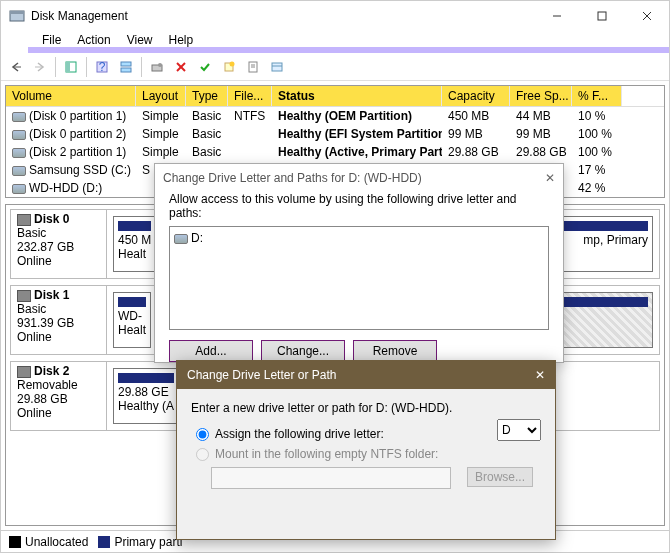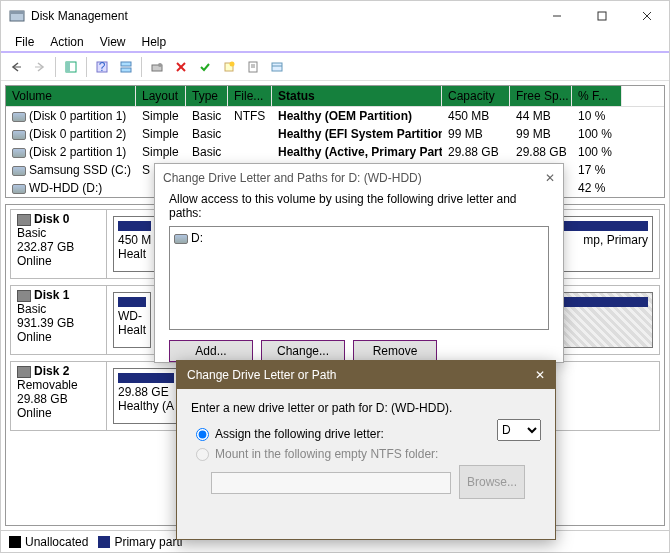--- a/index.html
+++ b/index.html
@@ -4,29 +4,29 @@
 <style>
 * { box-sizing: border-box; font-family: "Segoe UI", Tahoma, sans-serif; font-size: 12px; }
 body { margin: 0; background: #fff; width: 670px; height: 553px; position: relative; overflow: hidden; }
 .window { width: 670px; height: 553px; border: 1px solid #ccc; background: #fff; display: flex; flex-direction: column; }
 .titlebar { height: 30px; display: flex; align-items: center; padding: 0 0 0 8px; background: #fff; }
 .titlebar .icon { width: 16px; height: 16px; margin-right: 6px; }
 .title-text { flex: 1; font-size: 12px; }
 .win-btns { display: flex; height: 30px; }
 .win-btn { width: 45px; display: flex; align-items: center; justify-content: center; }
 .win-btn svg { width: 10px; height: 10px; }
-.menubar { height: 22px; display: flex; align-items: flex-end; padding: 0 6px; border-bottom: 2px solid #c4b5fd; }
+.menubar { height: 22px; display: flex; align-items: flex-start; padding: 0 6px; border-bottom: 6px solid #c4b5fd; margin-left: 27px; }
 .menubar span { padding: 2px 8px; }
 .toolbar { height: 28px; display: flex; align-items: center; padding: 0 4px; gap: 2px; border-bottom: 1px solid #e0e0e0; }
 .tbtn { width: 22px; height: 22px; display: flex; align-items: center; justify-content: center; border: 1px solid transparent; }
 .tsep { width: 1px; height: 20px; background: #ccc; margin: 0 2px; }
 .content { flex: 1; display: flex; flex-direction: column; padding: 4px; position: relative; }
 .grid { border: 1px solid #999; background: #fff; }
 .grid-header { display: flex; background: #fff; border-bottom: 1px solid #ddd; }
-.grid-header .col { padding: 3px 6px; border-right: 1px solid #e5e5e5; background: #15803d; white-space: nowrap; overflow: hidden; }
+.grid-header .col { padding: 3px 6px; border-right: 1px solid #e5e5e5; background: #fde047; white-space: nowrap; overflow: hidden; }
 .grid-body .row { display: flex; }
 .grid-body .cell { padding: 2px 6px; white-space: nowrap; overflow: hidden; }
 .vol-icon { display: inline-block; width: 14px; height: 10px; background: linear-gradient(#b0c4de,#9aa); border: 1px solid #777; border-radius: 2px; margin-right: 3px; vertical-align: middle; }
 .c0 { width: 130px; } .c1 { width: 50px; } .c2 { width: 42px; } .c3 { width: 44px; } .c4 { width: 170px; font-weight: bold; } .c5 { width: 68px; } .c6 { width: 62px; } .c7 { width: 50px; }
 
 .diskpanel { flex: 1; border: 1px solid #999; margin-top: 6px; background: #fff; overflow: hidden; padding: 4px; }
 .diskrow { display: flex; border: 1px solid #bbb; margin-bottom: 6px; height: 70px; background: #fff; }
 .diskinfo { width: 96px; border-right: 1px solid #bbb; padding: 2px 6px; }
 .diskinfo .dicon { display:inline-block; width:14px; height:12px; background:#888; border:1px solid #555; margin-right:3px; vertical-align:middle; }
 .diskinfo b { font-weight: bold; }
@@ -311,16 +311,16 @@
       <input type="radio" checked="" style="">
       <span>Assign the following drive letter:</span>
       <select><option>D</option></select>
     </div>
     <div class="radio-row" style="color:#888">
       <input type="radio" disabled="" style="">
       <span>Mount in the following empty NTFS folder:</span>
     </div>
     <div style="display:flex;align-items:center;">
       <span class="pathbox"></span>
-      <span class="btn disabled" style="margin-left:8px;width:66px;color:#999;background:#e1e1e1;border:1px solid #bbb;height:34px;display:flex;align-items:center;justify-content:center">Browse...</span>
+      <span class="btn disabled" style="margin-left:16px;width:66px;color:#999;background:#e1e1e1;border:1px solid #bbb;height:20px;display:flex;align-items:center;justify-content:center">Browse...</span>
     </div>
   </div>
 </div>
 
 </body></html>

